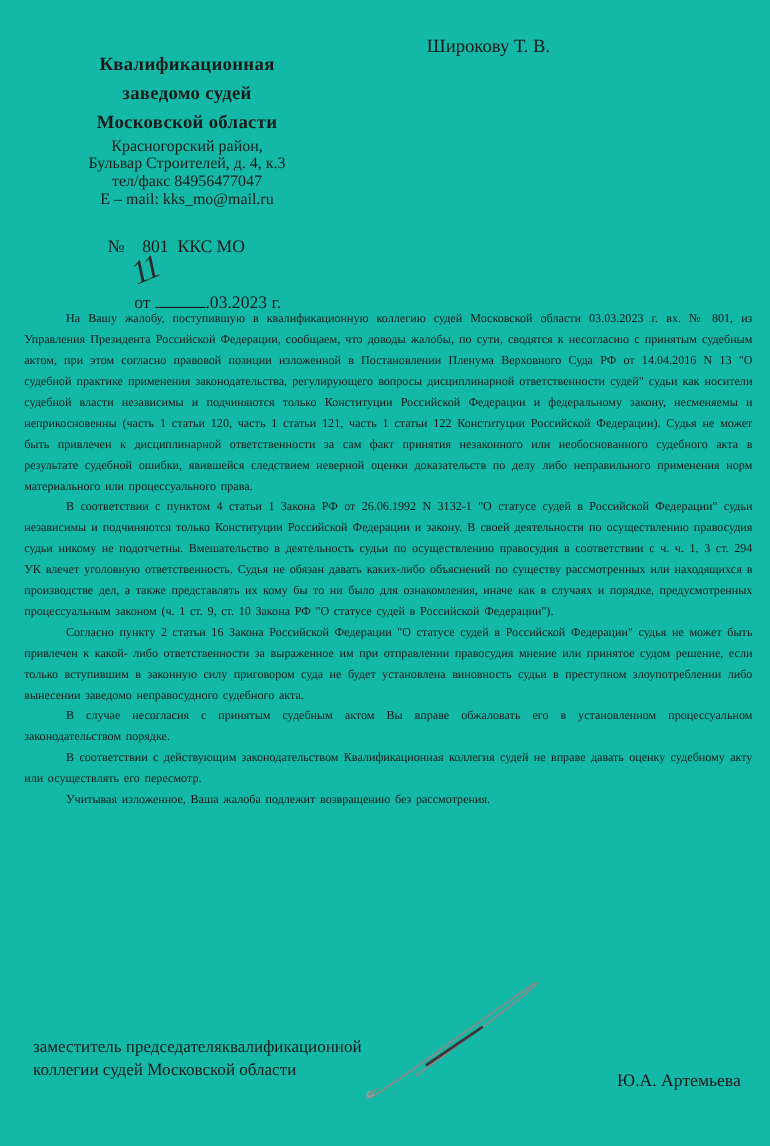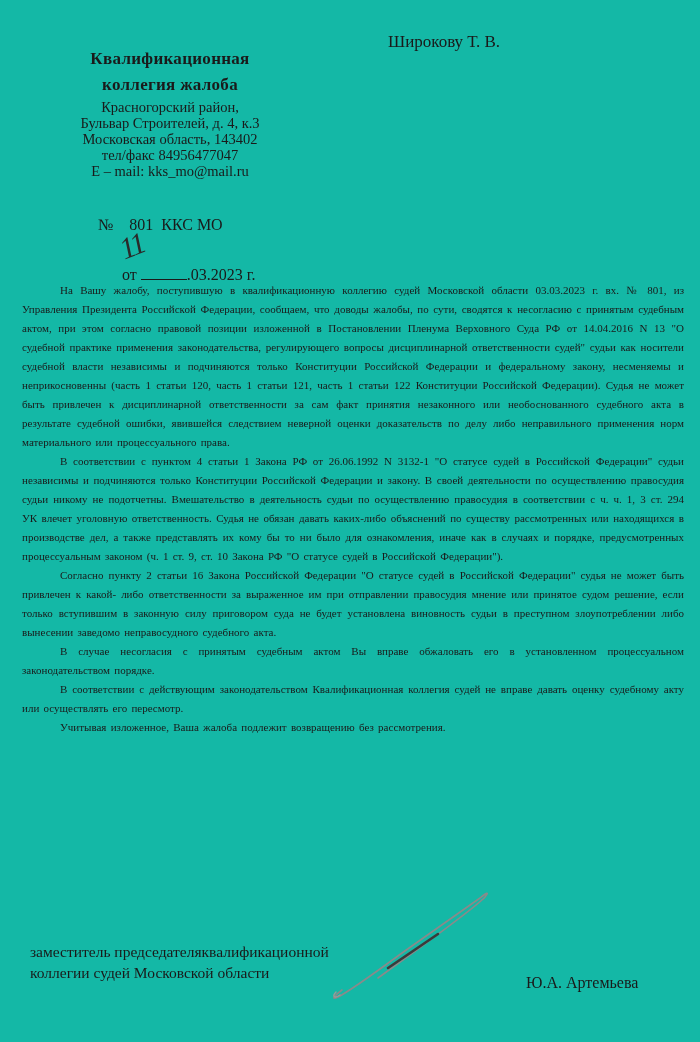--- a/index.html
+++ b/index.html
@@ -107,37 +107,37 @@
     font-size: 15.5px;
     line-height: 21px;
   }
   .signature-svg {
     position: absolute;
     left: 328px;
     top: 882px;
   }
   .signature-name {
     position: absolute;
-    left: 526px;
+    left: 561px;
     top: 974px;
     font-size: 16px;
   }
 </style>
 </head>
 <body>
 
 <div class="page">
 
   <div class="org-block">
     <div class="org-name-line">Квалификационная</div>
-    <div class="org-name-line">коллегия жалоба</div>
+    <div class="org-name-line">заведомо судей</div>
+    <div class="org-name-line">Московской области</div>
     <div class="org-address">
       <div class="org-address-line">Красногорский район,</div>
       <div class="org-address-line">Бульвар Строителей, д. 4, к.3</div>
-      <div class="org-address-line">Московская область, 143402</div>
       <div class="org-address-line">тел/факс 84956477047</div>
       <div class="org-address-line">E – mail: kks_mo@mail.ru</div>
     </div>
   </div>
 
   <div class="addressee">Широкову Т. В.</div>
 
   <div class="ref-block">
     <div class="number-line">№    801  ККС МО</div>
     <div class="date-line">

